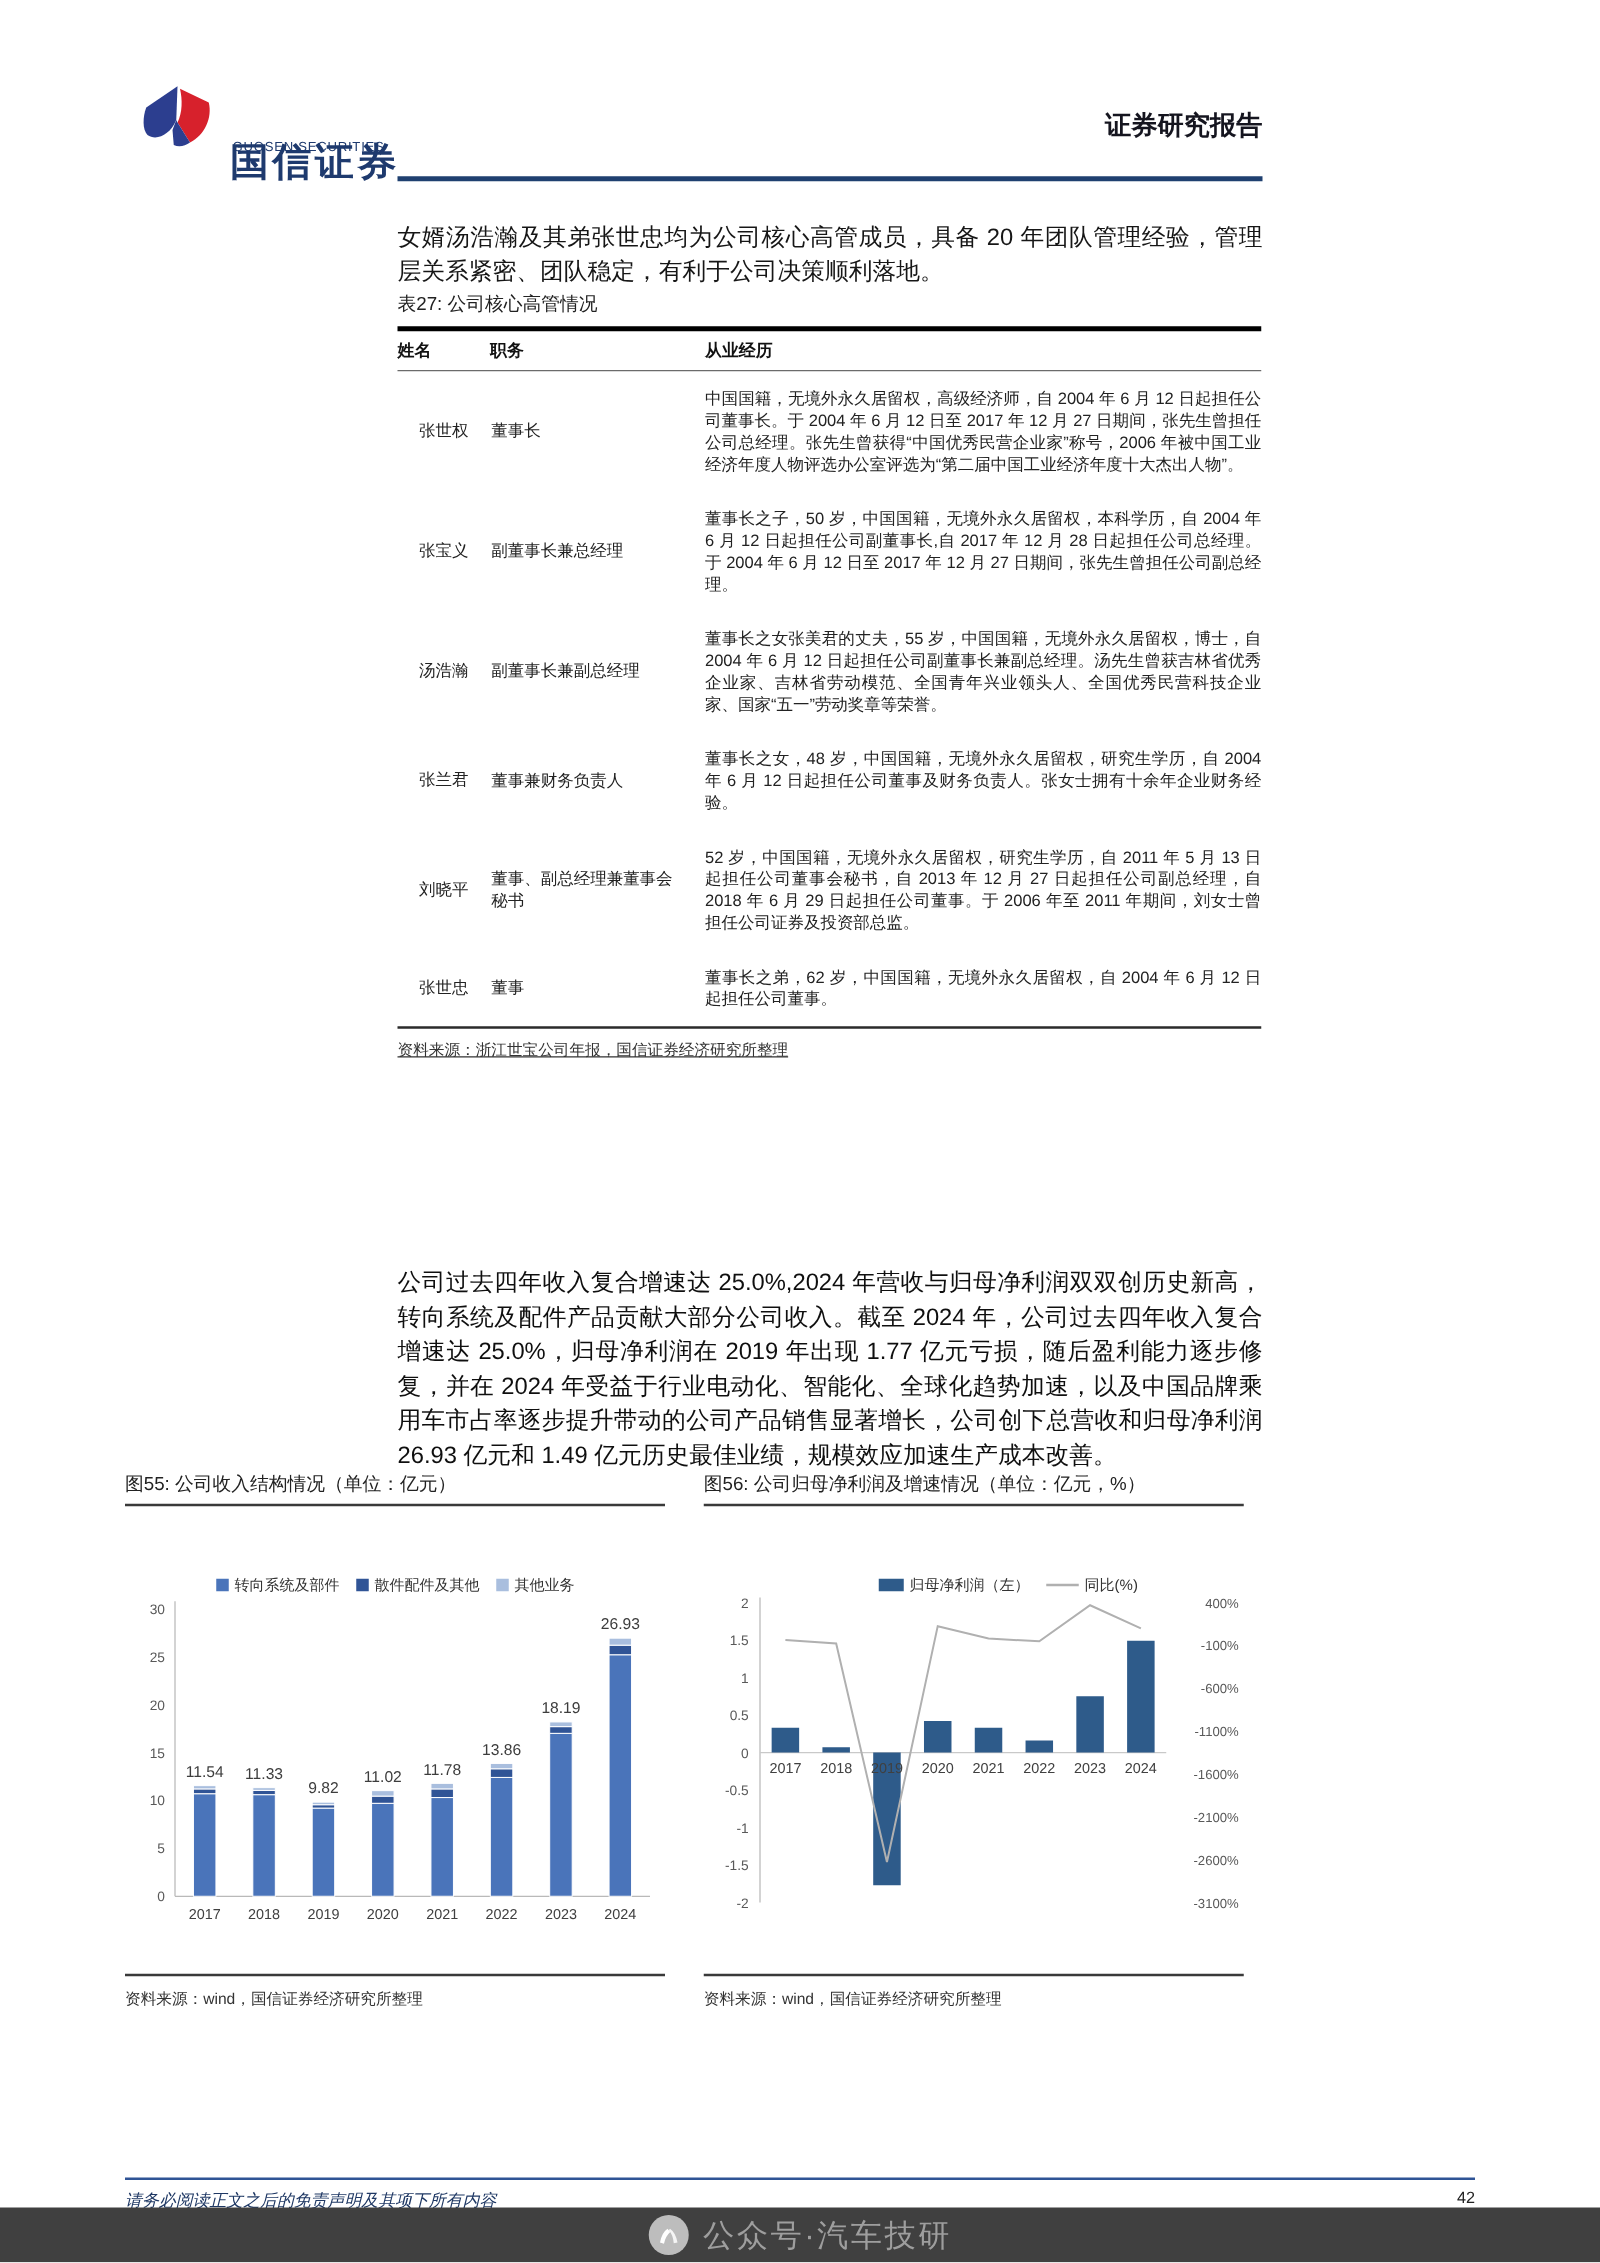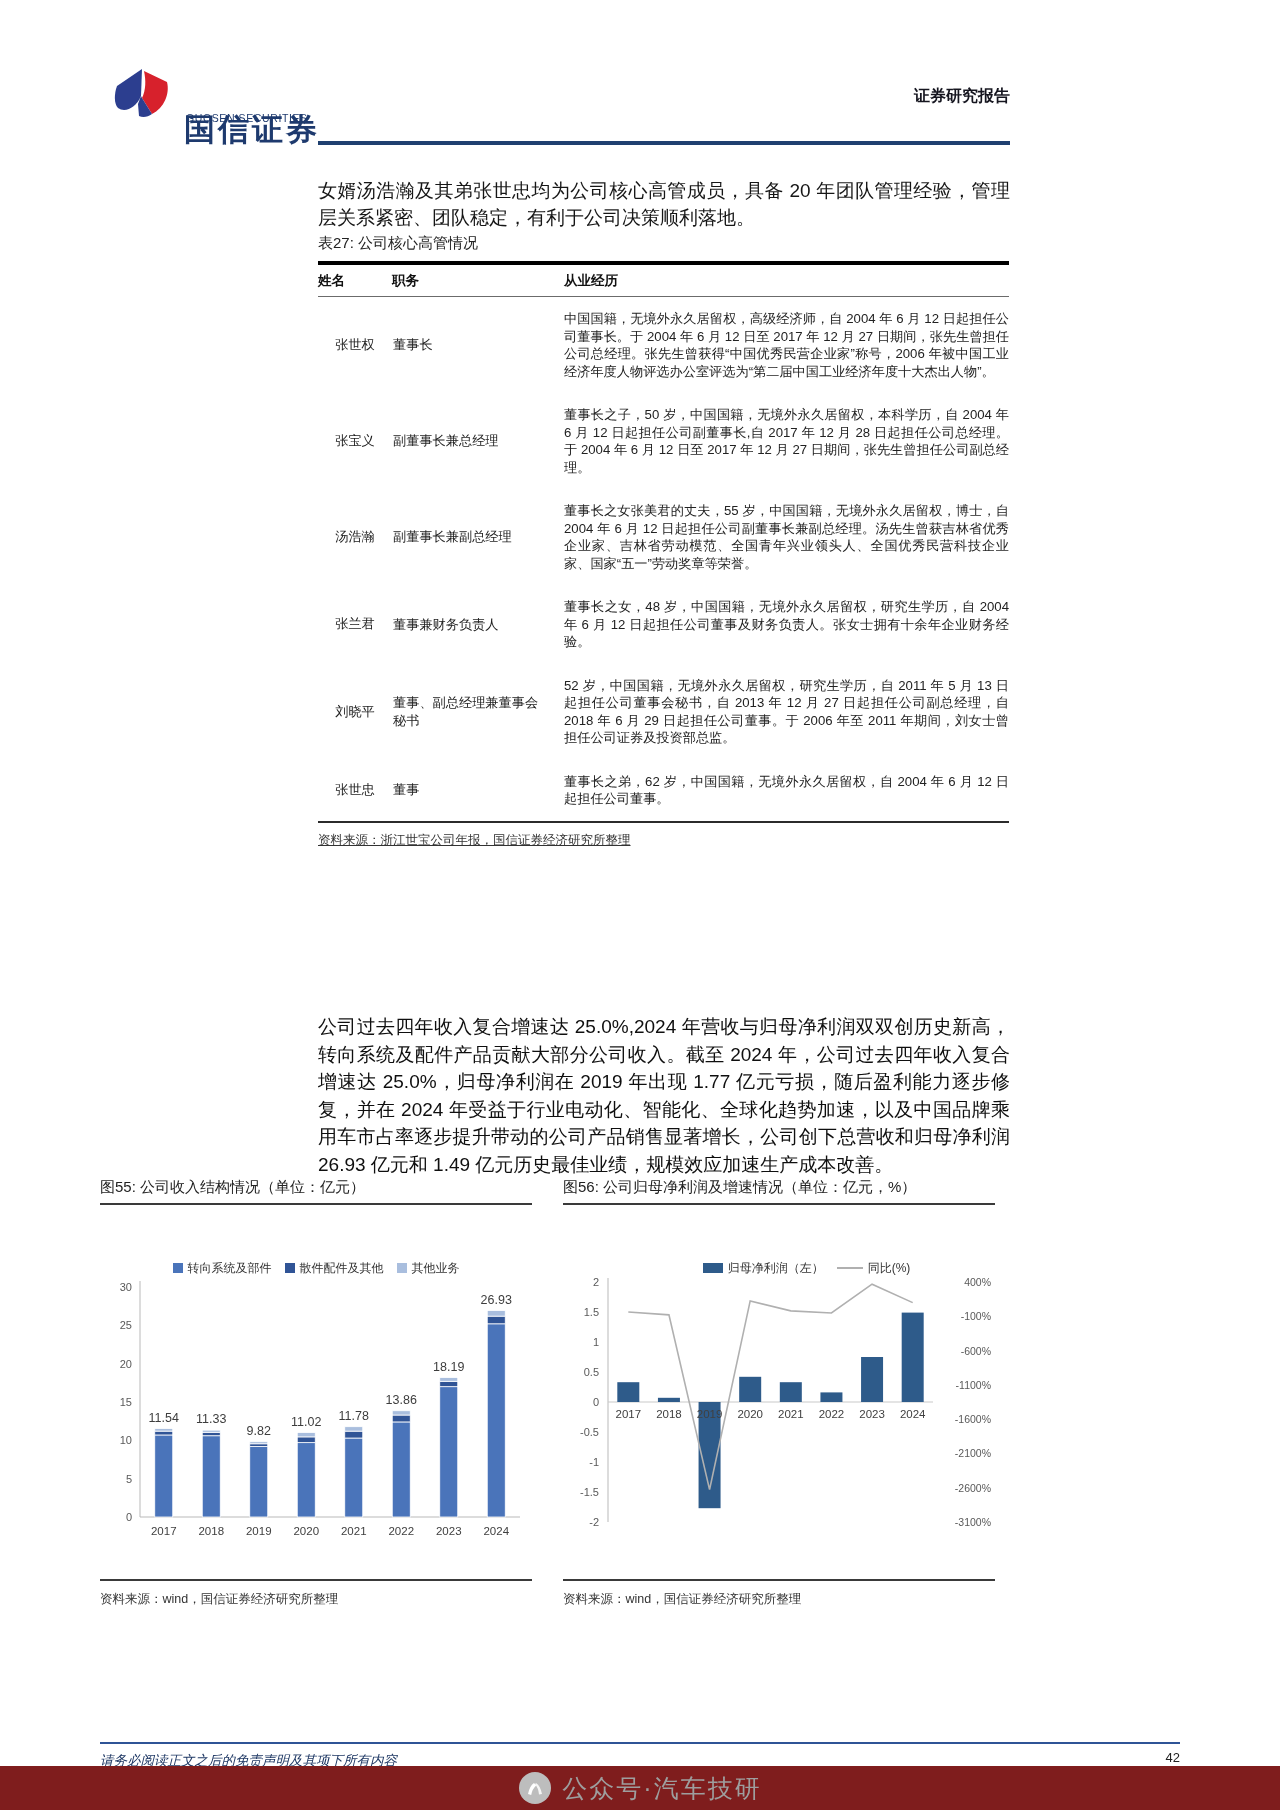--- a/index.html
+++ b/index.html
@@ -3,21 +3,21 @@
 <meta charset="utf-8">
 <style>
   html,body{margin:0;padding:0;background:#fff;}
   .page{position:relative;width:1280px;height:1810px;background:#fff;overflow:hidden;
         font-family:"Liberation Sans","DejaVu Sans",sans-serif;color:#1c1c1c;}
 
   
   .logo-icon{position:absolute;left:112px;top:66px;width:60px;height:64px;}
   .logo-cn{position:absolute;left:184px;top:72px;font-size:31px;font-weight:bold;color:#1e3a6e;letter-spacing:3px;margin-top:37px;}
   .logo-en{position:absolute;left:186px;top:112px;font-size:10.5px;color:#1e3a6e;letter-spacing:0.6px;}
-  .header-right{position:absolute;right:270px;top:86px;font-size:16px;font-weight:bold;color:#15151f;}
+  .header-right{position:absolute;right:270px;top:86px;font-size:21px;font-weight:bold;color:#15151f;}
   .header-rule{position:absolute;left:318px;top:141px;width:692px;height:4px;background:#1f4070;}
 
   
   .intro{position:absolute;left:318px;top:158px;width:692px;font-size:19px;line-height:27px;text-align:justify;color:#161616;}
   .analysis{position:absolute;left:318px;top:994px;width:692px;font-size:19px;line-height:27.5px;
             text-align:justify;font-weight:normal;color:#0f0f0f;}
 
   
   .table-block{position:absolute;left:318px;top:234px;width:691px;}
   .table-title{font-size:15px;color:#222;margin-bottom:8px;}
@@ -48,21 +48,21 @@
   .val{font-size:12.5px;fill:#3d3d3d;}
   .fig-source-rule{height:2px;background:#3a3a3a;margin-top:12px;}
   .fig-source{font-size:12.5px;color:#333;margin-top:10px;}
 
   
   .footer-rule{position:absolute;left:100px;top:1742px;width:1080px;height:2px;background:#2f5496;}
   .disclaimer{position:absolute;left:100px;top:1752px;font-size:13.5px;font-style:italic;color:#1f3864;}
   .page-num{position:absolute;right:100px;top:1750px;font-size:13px;color:#222;}
 
   
-  .watermark{position:absolute;left:0;top:1766px;width:1280px;height:44px;background:#7f1d1d;
+  .watermark{position:absolute;left:0;top:1766px;width:1280px;height:44px;background:#404040;
              display:flex;align-items:center;justify-content:center;gap:10px;}
   .wm-text{font-size:25px;color:#9e9e9e;letter-spacing:2px;}
 </style>
 </head>
 <body>
 
 <div class="page">
 
   <svg class="logo-icon" viewBox="0 0 60 64">
     <path d="M5 20 L30 3 L29 30 C24 42 13 47 6 42 C2 38 2 28 5 20 Z" fill="#2c3e8f"></path>

